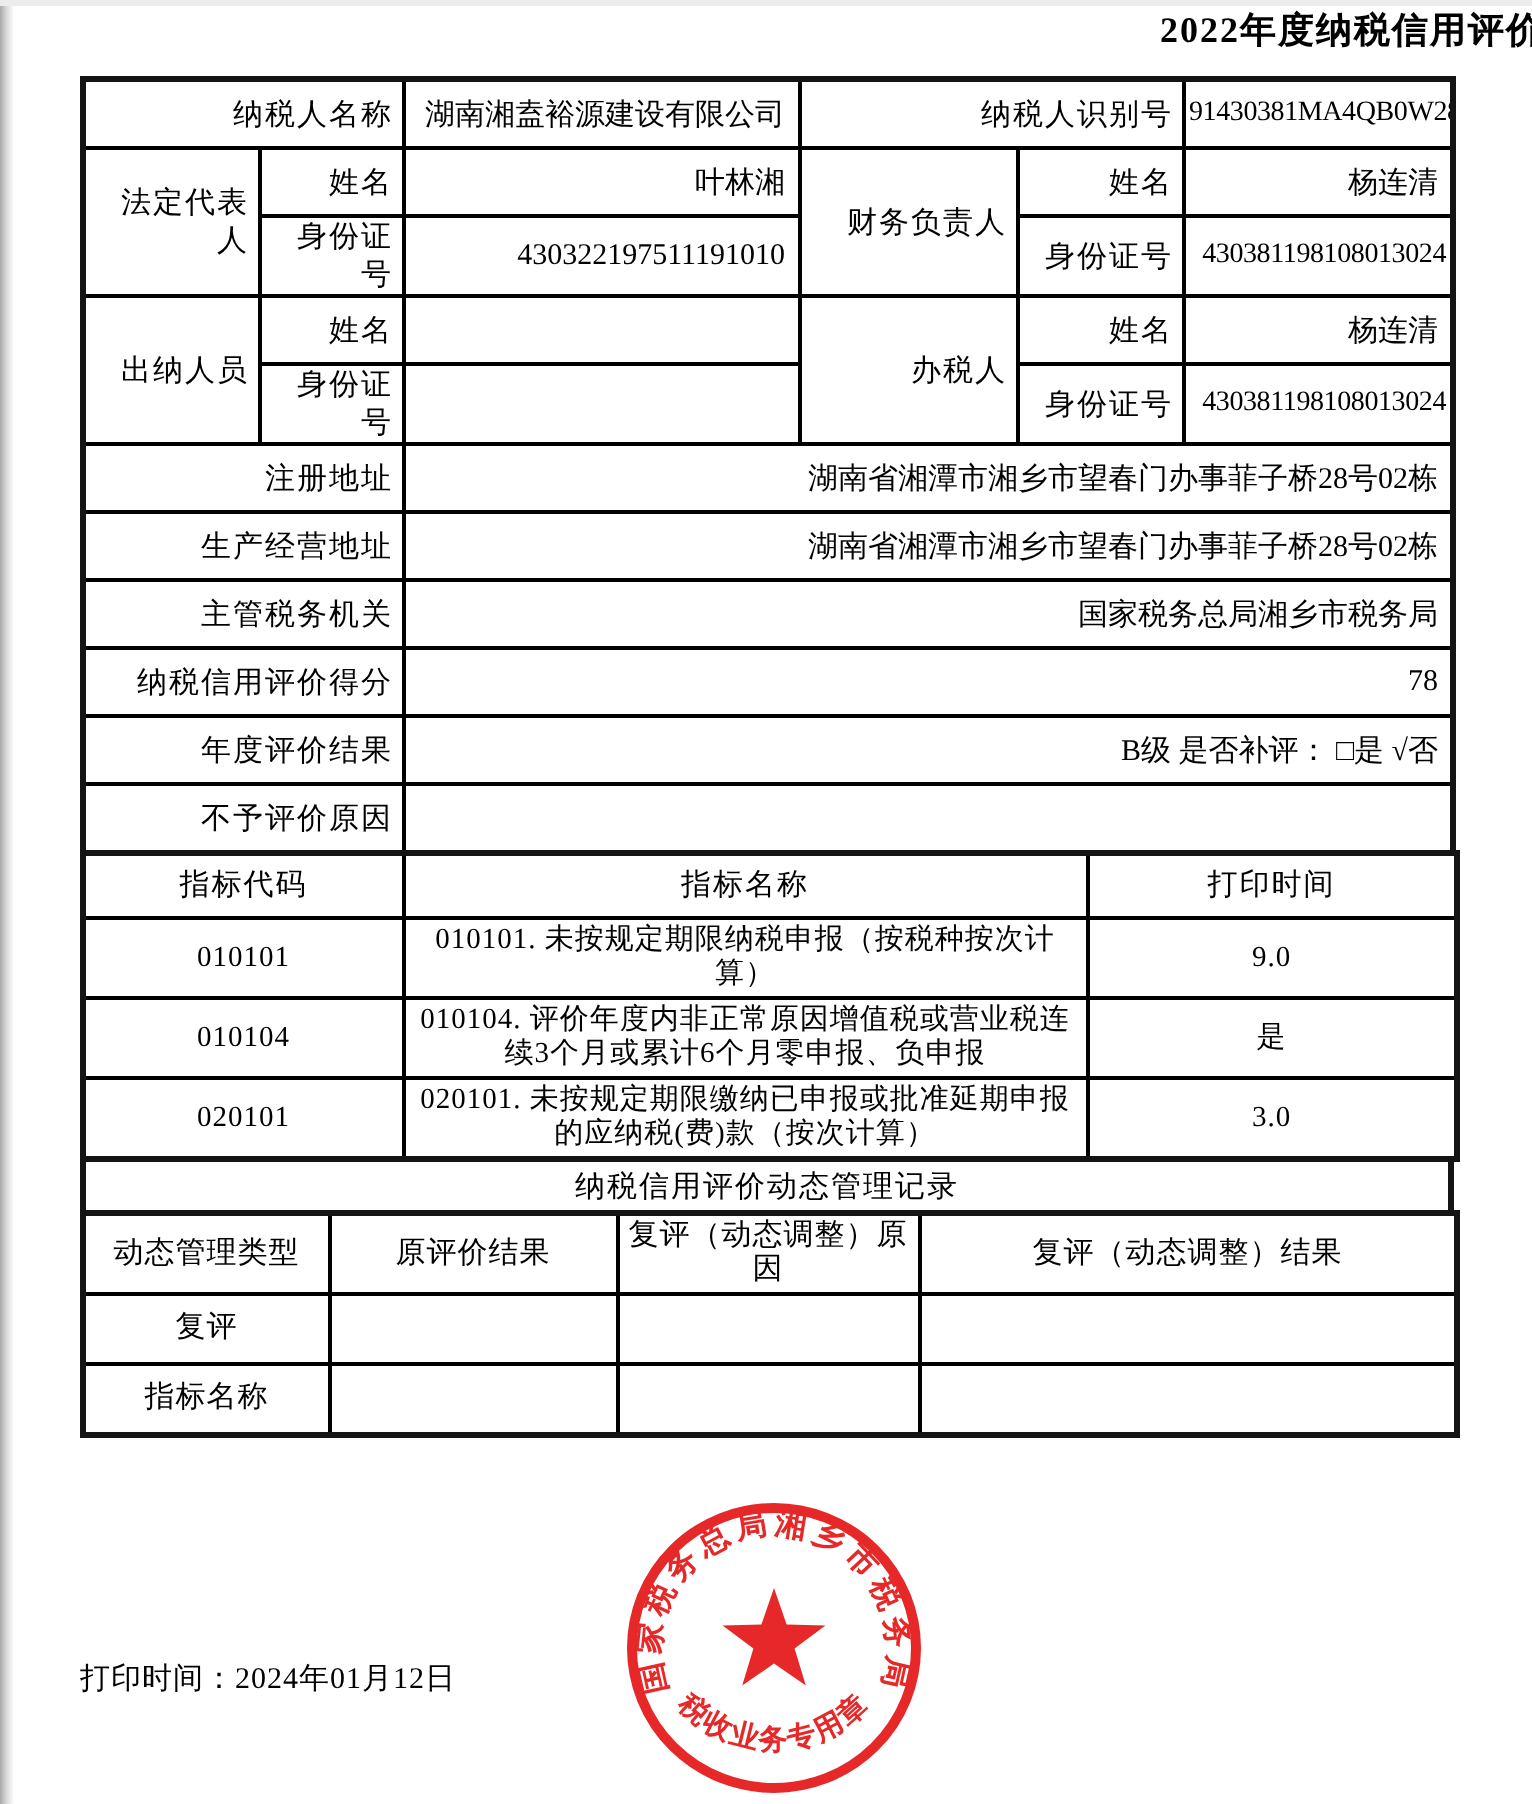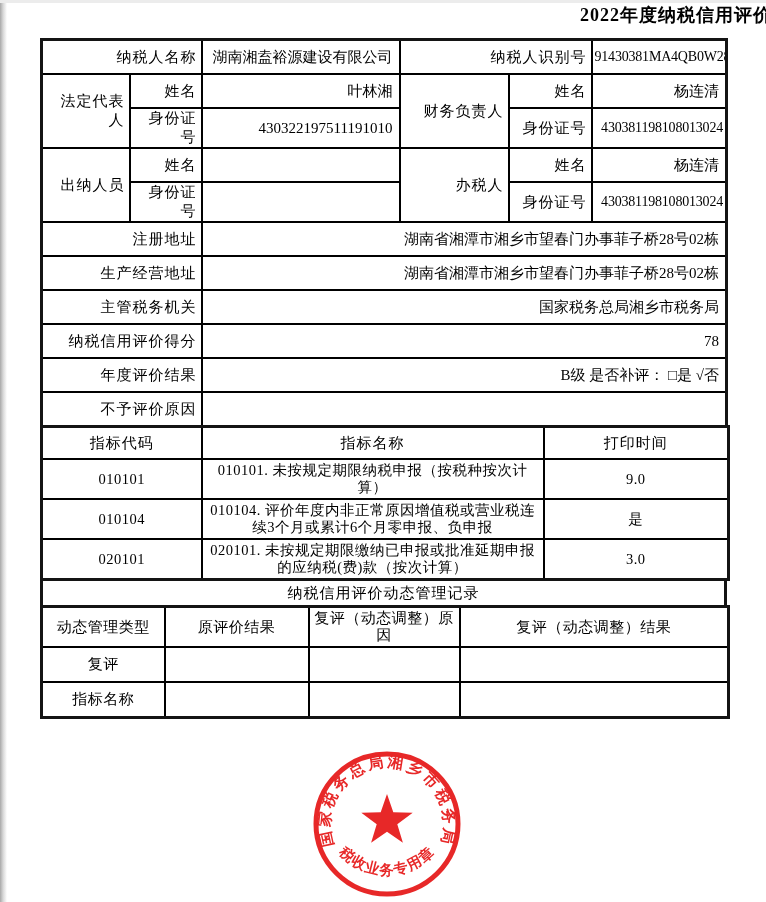--- a/index.html
+++ b/index.html
@@ -177,20 +177,21 @@
       <td>指标名称</td>
       <td></td>
       <td></td>
       <td></td>
     </tr>
   </tbody>
     </table>
 </div>
 
 <div class="footer">
+  <span class="right">打印时间：2024年01月12日</span>
 </div>
 
 <svg class="stamp" viewBox="0 0 156 152">
   <ellipse cx="78" cy="76" rx="71" ry="70" fill="none" stroke-width="5" stroke="#e61717"></ellipse>
   <polygon points="78,46 84.3,64.3 103.7,64.7 88.3,76.3 93.9,94.8 78,83.8 62.1,94.8 67.7,76.3 52.3,64.7 71.7,64.3" fill="#e61717"></polygon>
   <defs>
     <path id="arcTop" d="M 26.3 100.1 A 57 57 0 1 1 129.7 100.1" fill="none"></path>
     <path id="arcBottom" d="M 30 105 A 64 64 0 0 0 126 105" fill="none"></path>
   </defs>
   <text font-size="15.5" letter-spacing="3" fill="#e61717">

